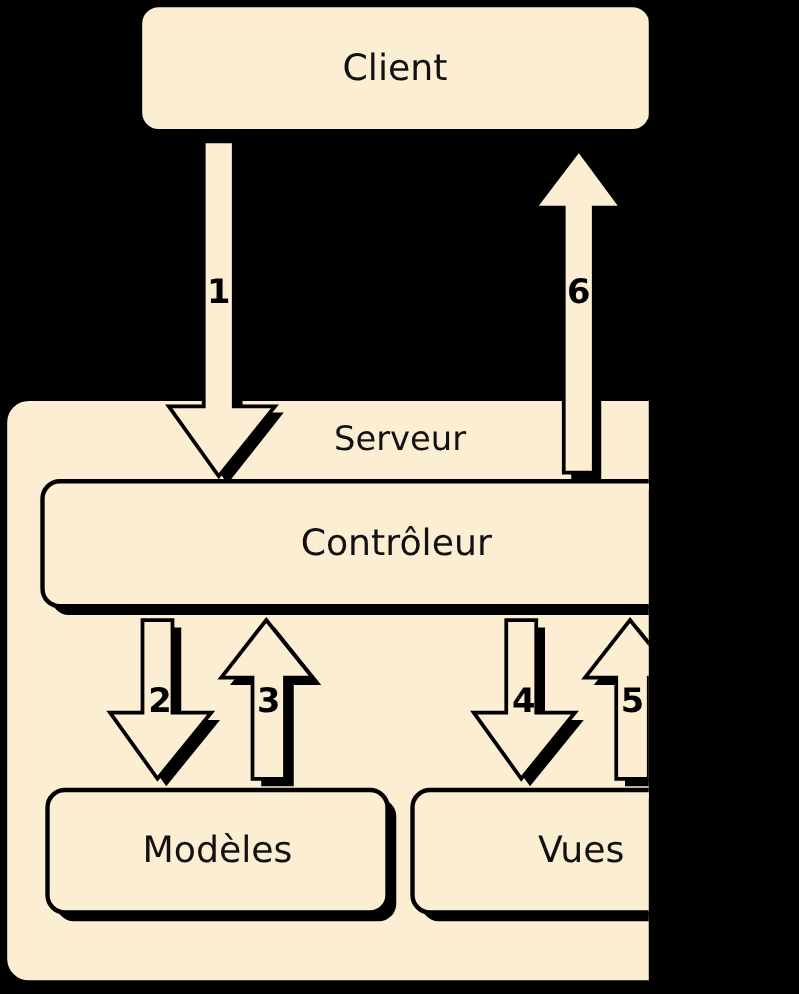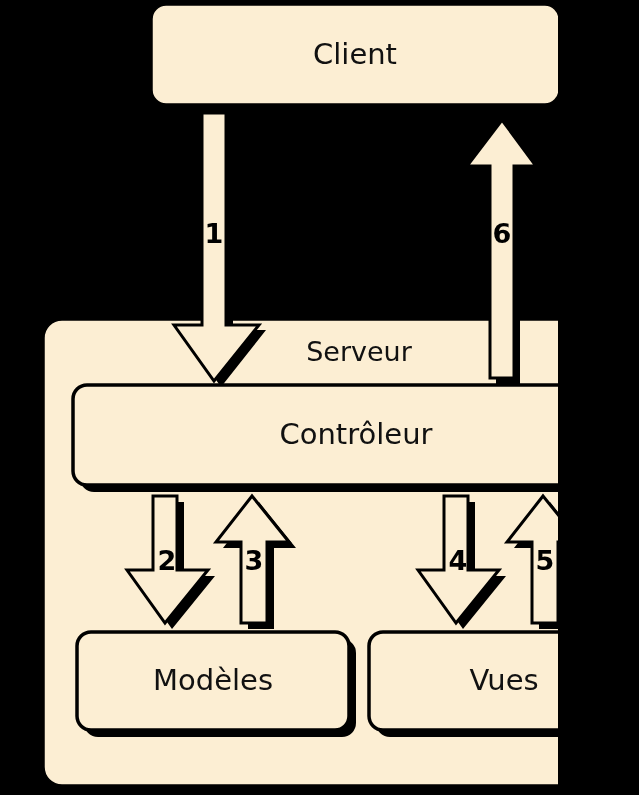--- a/index.html
+++ b/index.html
@@ -9,21 +9,20 @@
   }
   body {
     font-family: "DejaVu Sans", "Liberation Sans", sans-serif;
   }
   #canvas {
     position: relative;
     width: 519px;
     height: 795px;
     background: #000000;
     overflow: hidden;
-    margin-left: 39px;
   }
   #canvas svg {
     position: absolute;
     left: 0;
     top: 0;
   }
   .box-label {
     font-family: "DejaVu Sans", "Liberation Sans", sans-serif;
     font-size: 29px;
     fill: #111111;

